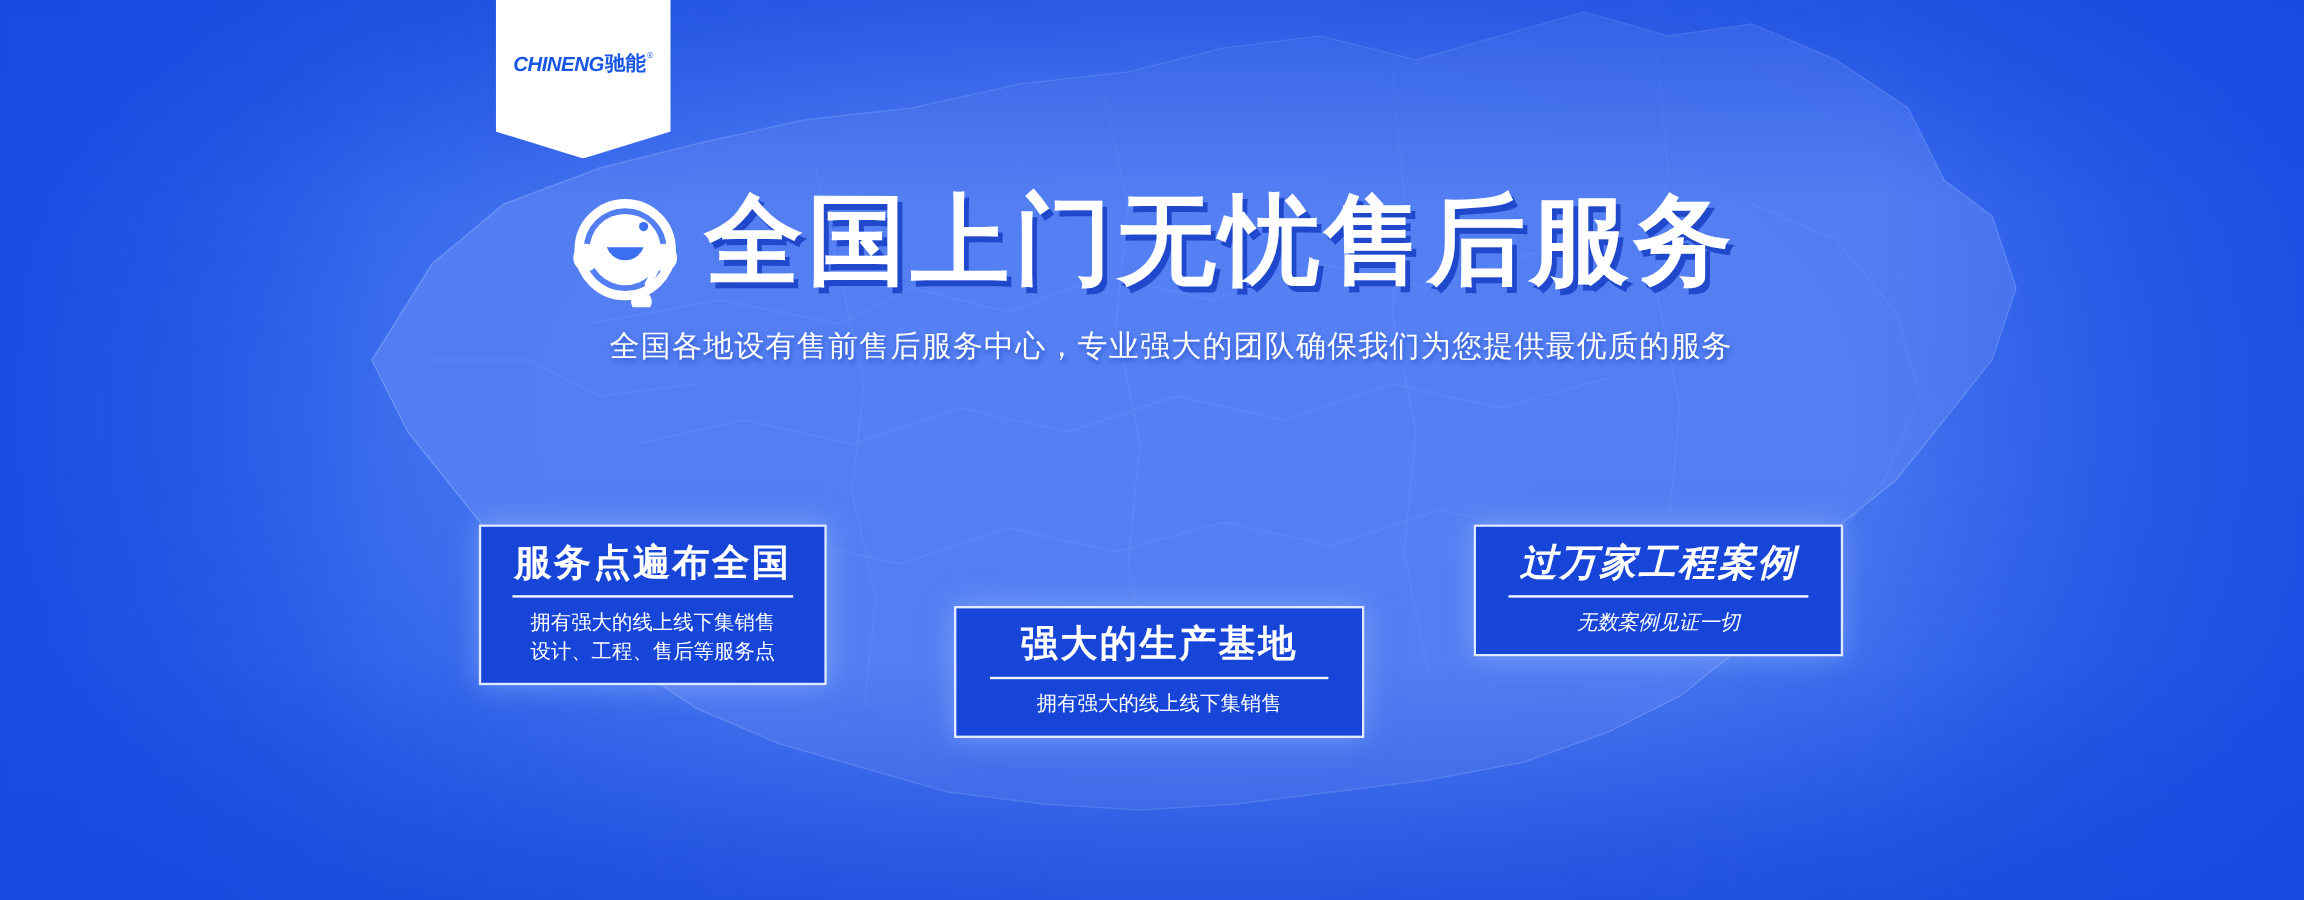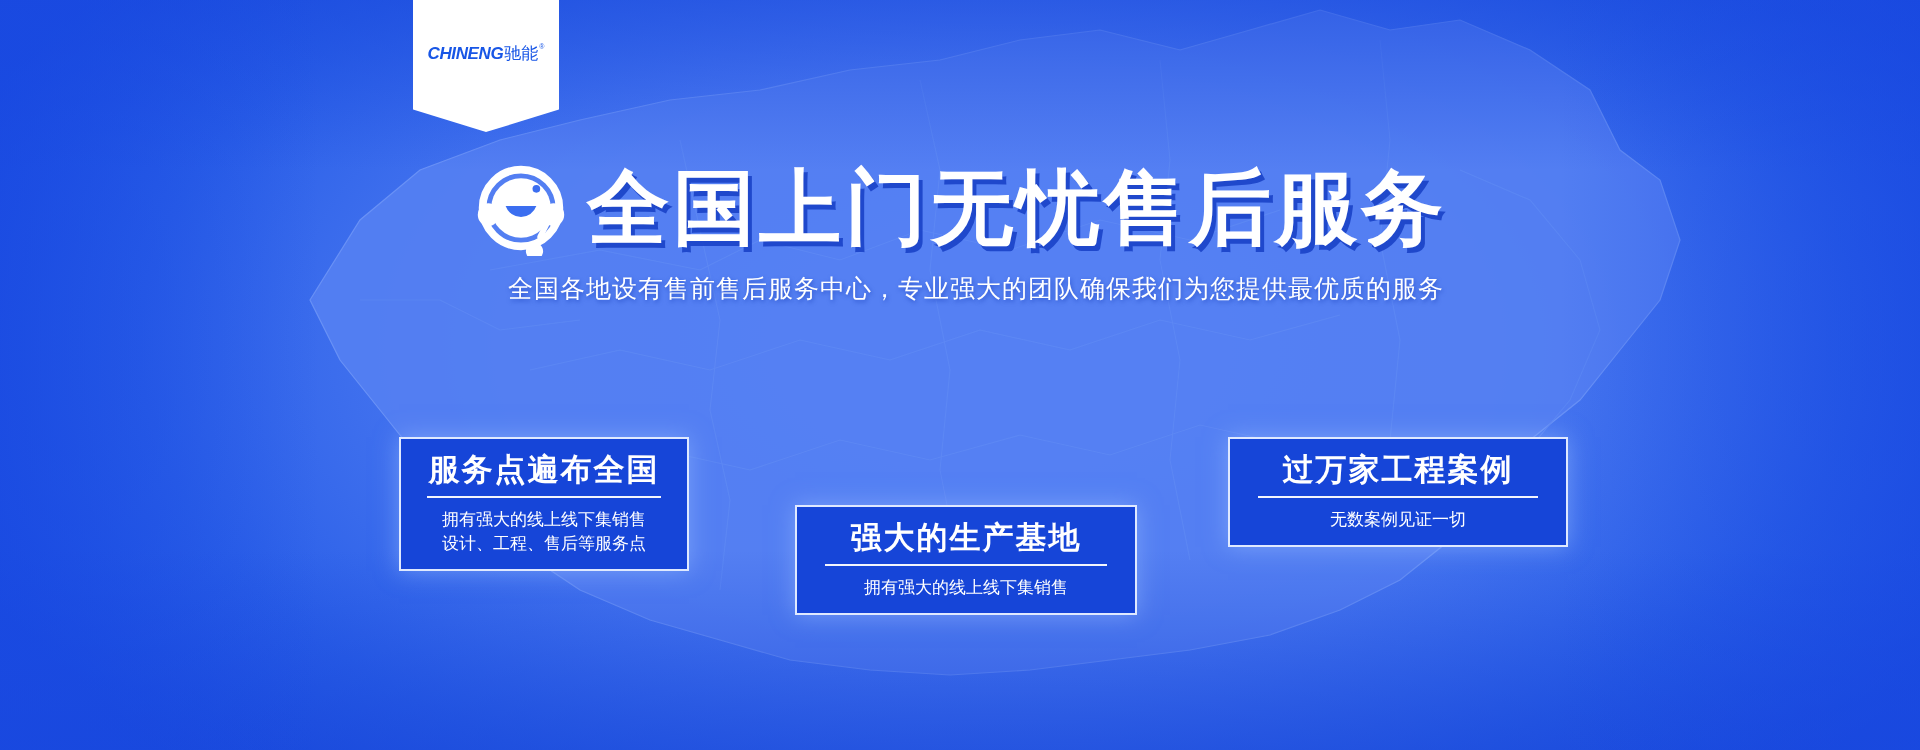--- a/index.html
+++ b/index.html
@@ -39,28 +39,28 @@
     display:flex;align-items:center;justify-content:center;
   }
   .logo-inner{margin-top:-18px;display:flex;align-items:flex-start;}
   .logo-latin{
     font-family:"Liberation Sans","DejaVu Sans",sans-serif;
     font-weight:700;font-style:italic;font-size:17px;letter-spacing:-.4px;
     color:#1856e6;line-height:1;
   }
   .logo-cn{
     font-family:"DejaVu Sans","Liberation Sans",sans-serif;
-    font-weight:400;font-size:17px;color:#1856e6;line-height:1;margin-left:1px;
+    font-weight:700;font-size:17px;color:#1856e6;line-height:1;margin-left:1px;
   }
   .logo-reg{font-size:7px;color:#1856e6;line-height:1;margin-left:1px;margin-top:-2px;}
 
   
   .headline-row{
     position:absolute;left:0;top:160px;width:1920px;
-    display:flex;align-items:center;justify-content:center;gap:18px;
+    display:flex;justify-content:center;gap:18px;
   }
   .smiley{position:relative;width:96px;height:96px;flex:0 0 96px;}
   .headline{
     font-family:"DejaVu Sans","Liberation Sans",sans-serif;
     font-weight:700;font-size:82px;letter-spacing:4px;color:#ffffff;
     line-height:1;white-space:nowrap;
     text-shadow:4px 5px 0 rgba(22,62,196,.85);
   }
   .subtitle{
     position:absolute;left:16px;top:272px;width:1920px;text-align:center;
@@ -81,21 +81,21 @@
     font-weight:700;font-size:31px;letter-spacing:2px;color:#ffffff;
     line-height:1.18;white-space:nowrap;
   }
   .card-rule{height:2px;background:#ffffff;margin:8px auto 9px auto;width:92%;opacity:.95;}
   .card-desc{
     font-family:"DejaVu Sans","Liberation Sans",sans-serif;
     font-size:17px;color:#ffffff;line-height:1.42;white-space:nowrap;
   }
   #card-1{left:388px;top:437px;width:290px;margin-left:11px;}
   #card-2{left:795px;top:505px;width:342px;}
-  #card-3{left:1228px;top:437px;width:340px;}
+  #card-3{left:1228px;top:437px;width:308px;font-style:italic;}
 </style>
 </head>
 <body>
 
 <div id="banner">
 
   <div class="map-layer">
     <svg class="map-svg" viewBox="0 0 1820 800" preserveAspectRatio="none">
       <path class="map-body" d="M250,330 L300,250 L360,200 L440,170 L520,150 L610,130 L700,120
         L790,100 L880,90 L960,70 L1040,60 L1120,80 L1190,60 L1260,40 L1330,60 L1400,50

